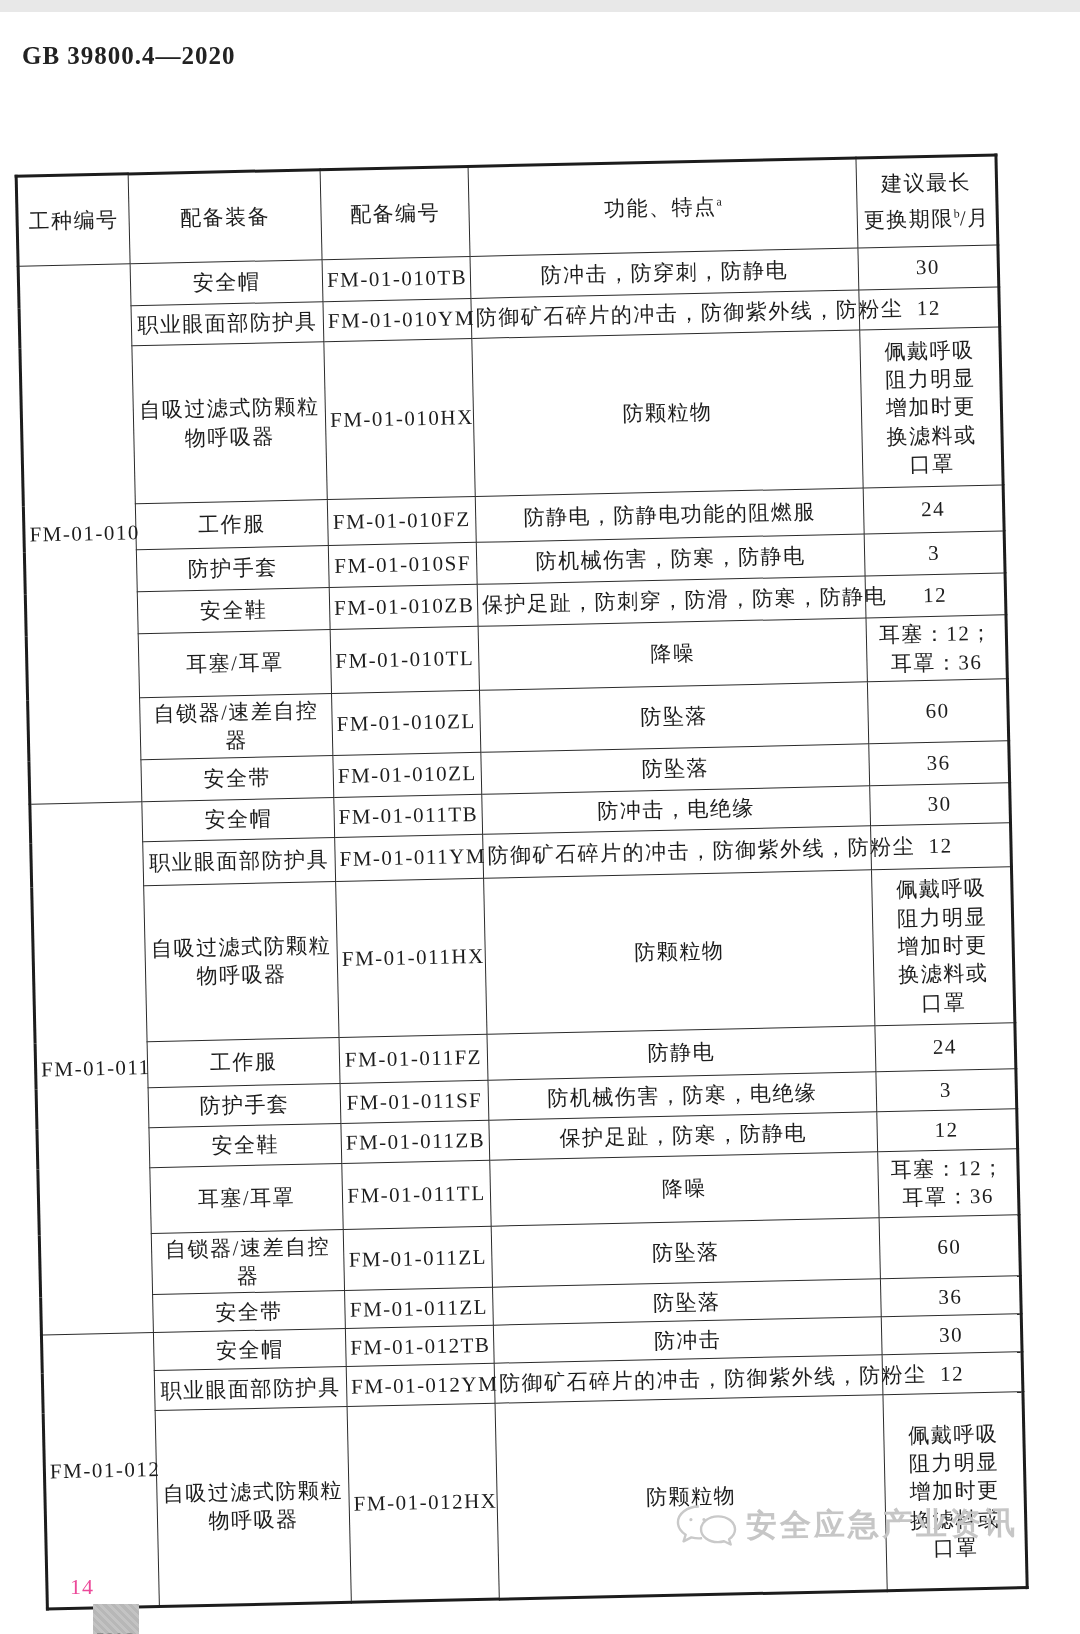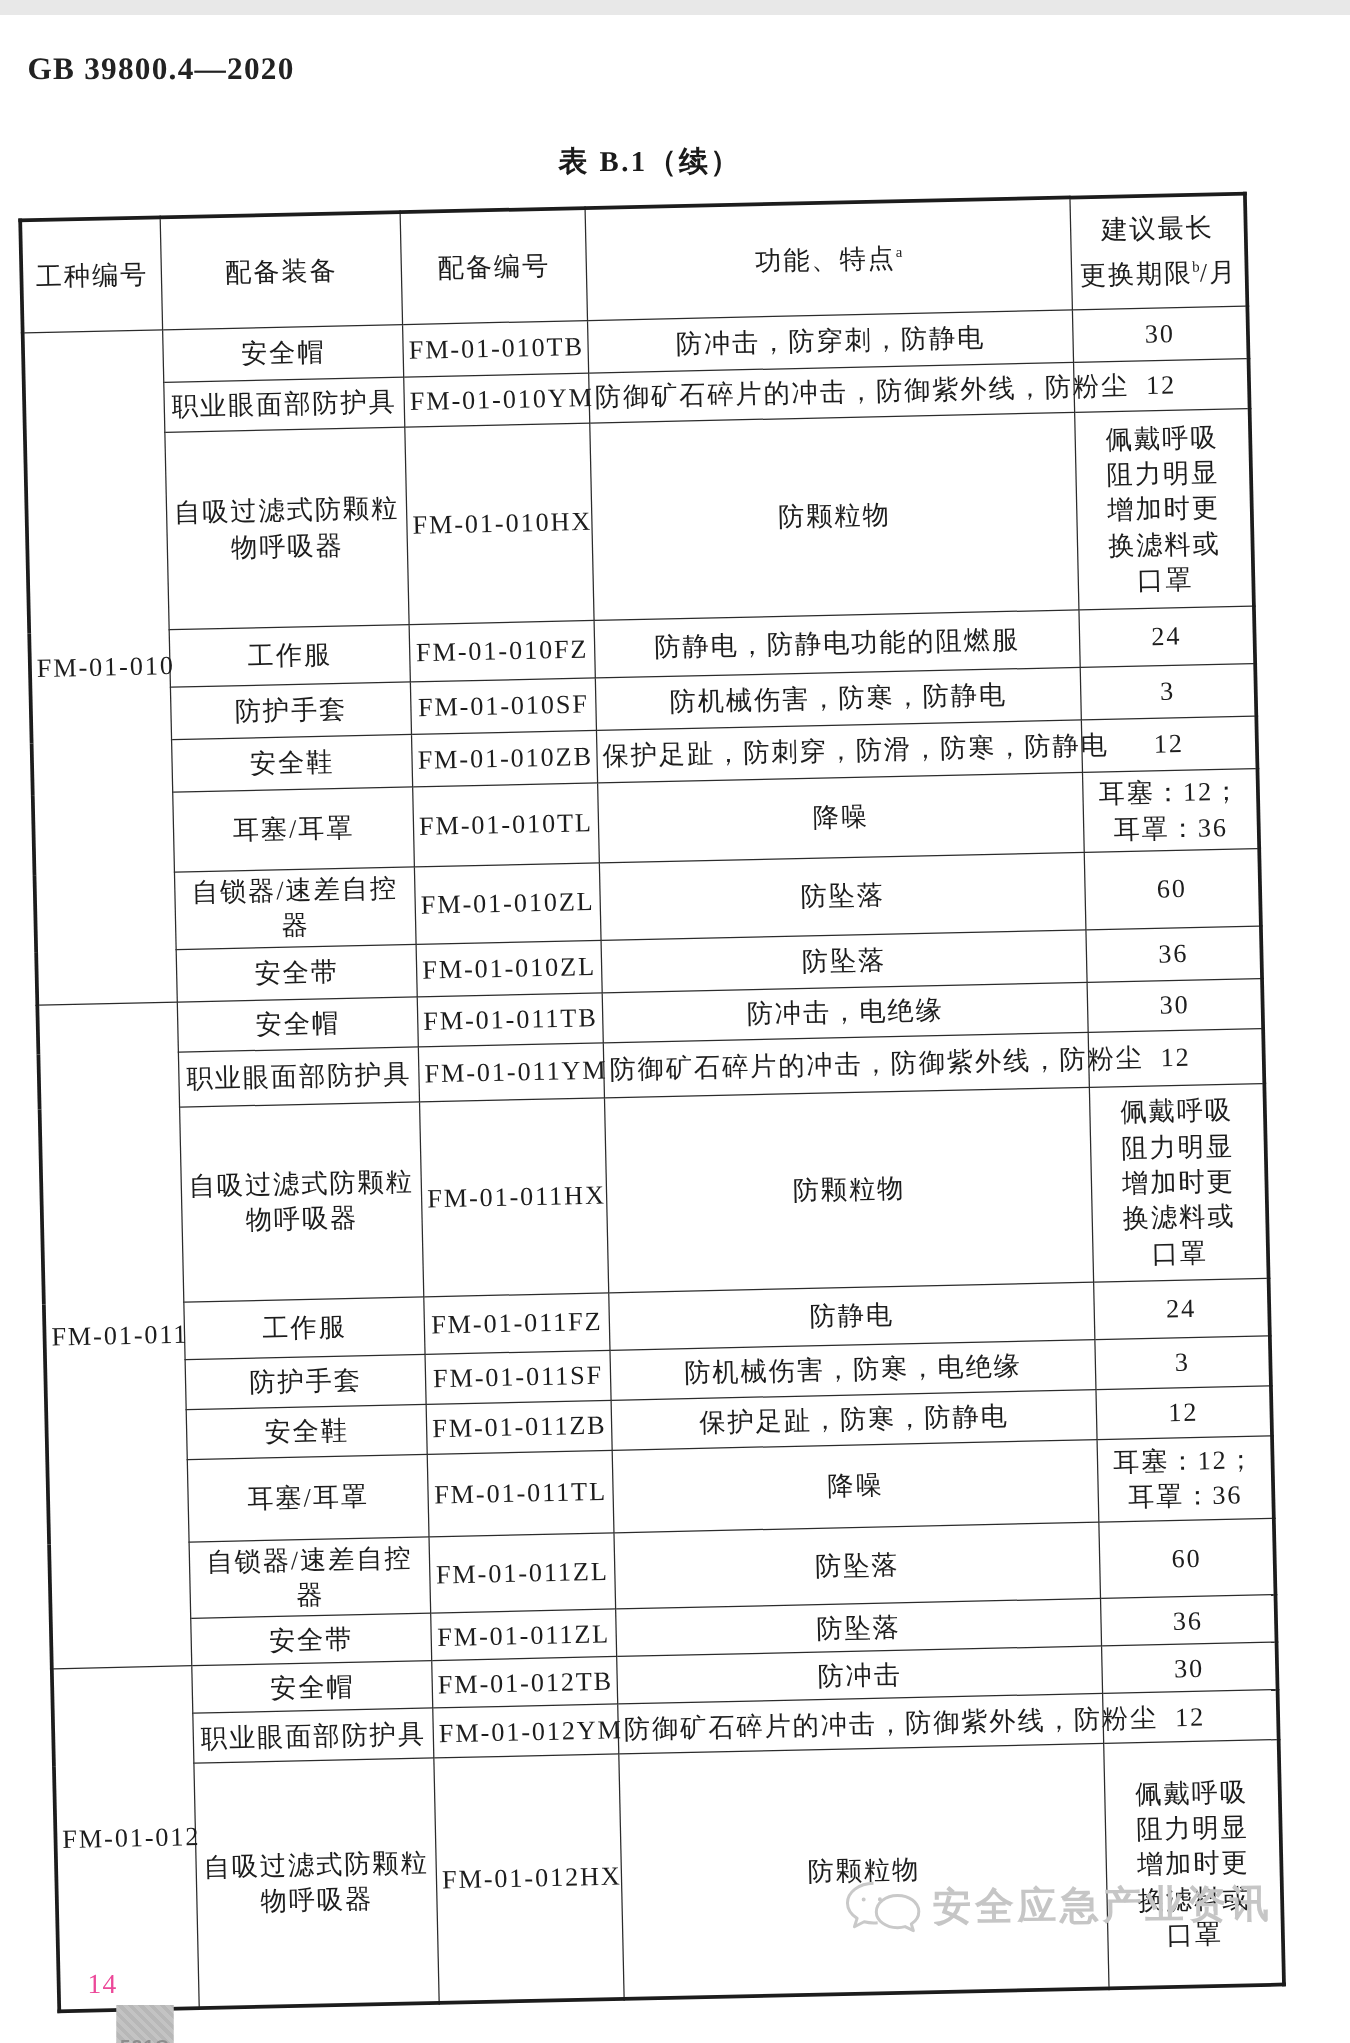--- a/index.html
+++ b/index.html
@@ -58,21 +58,20 @@
   }
   .footer-watermark svg{display:block;}
 </style>
 </head>
 <body>
 
 <div class="page">
 
   <div class="doc-number">GB 39800.4—2020</div>
 
-  <div class="table-title">表 B.1（续）</div>
 
   <div class="tilt">
     <table class="equip">
       <colgroup>
         <col style="width:112px">
           <col style="width:192px">
           <col style="width:148px">
           <col style="width:388px">
           <col style="width:140px">
       </colgroup>

